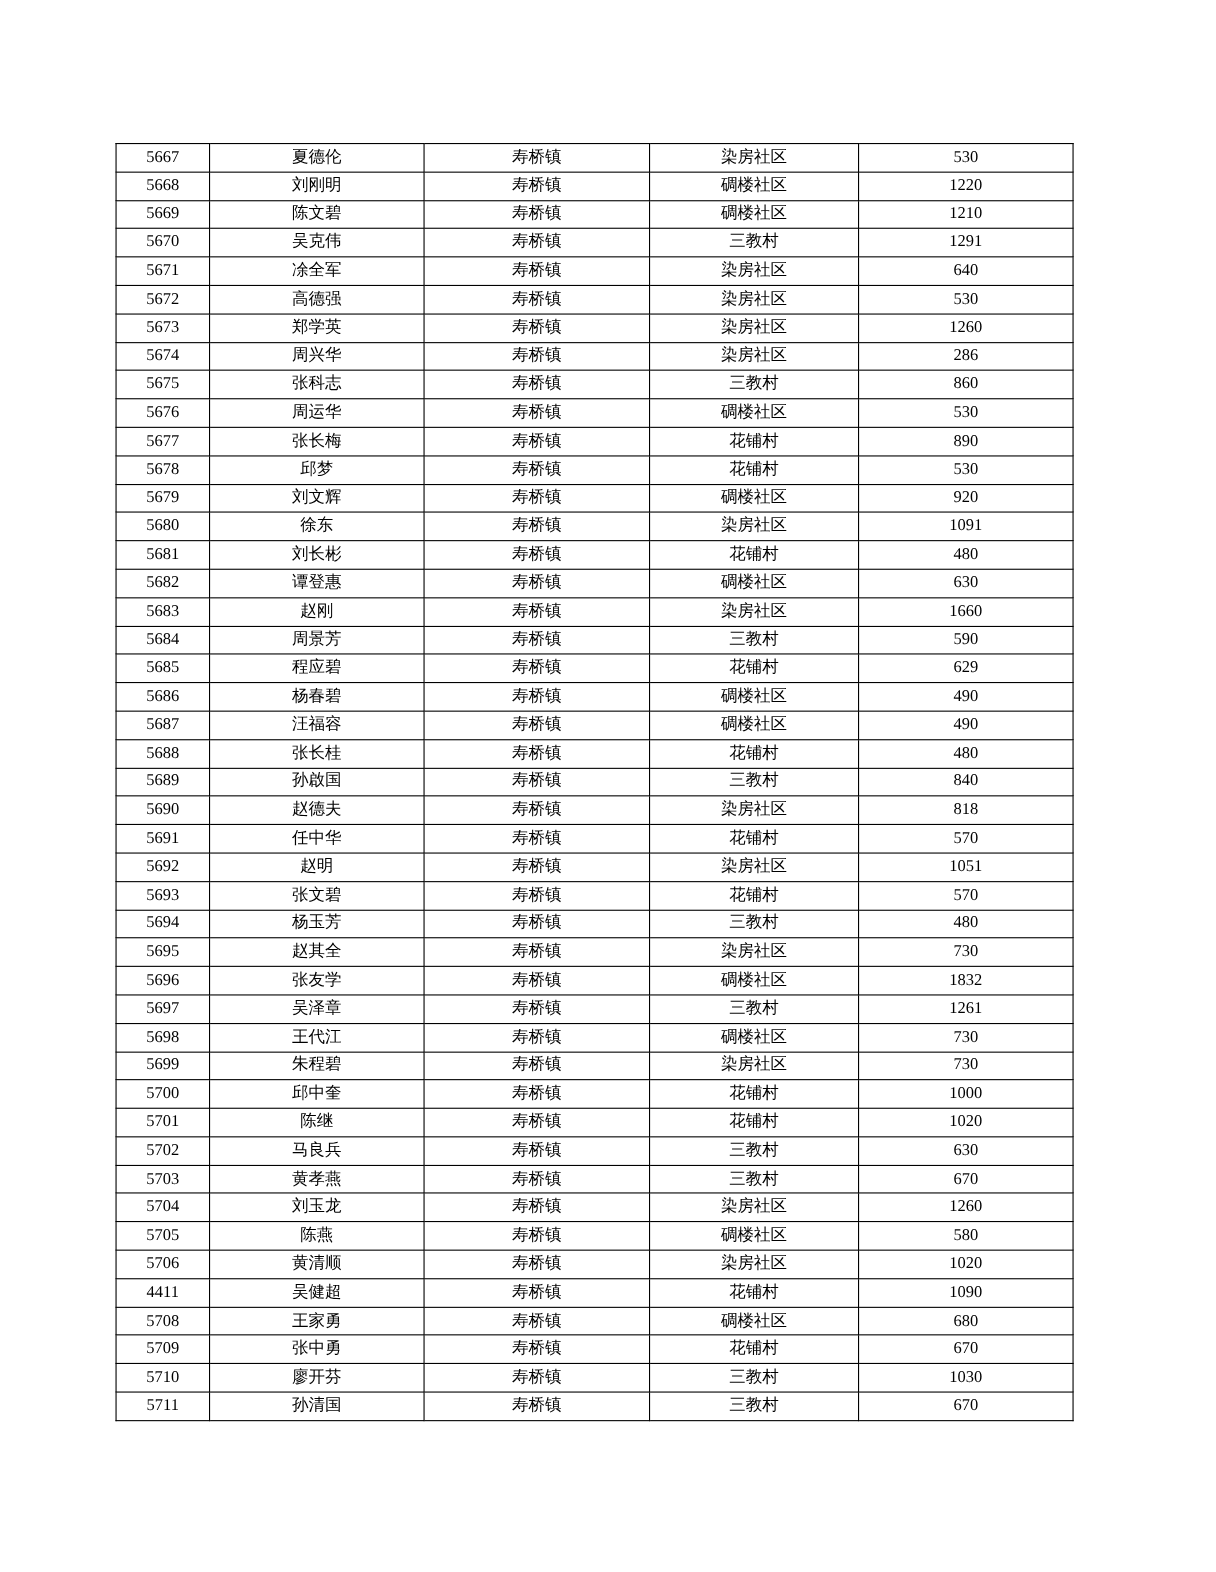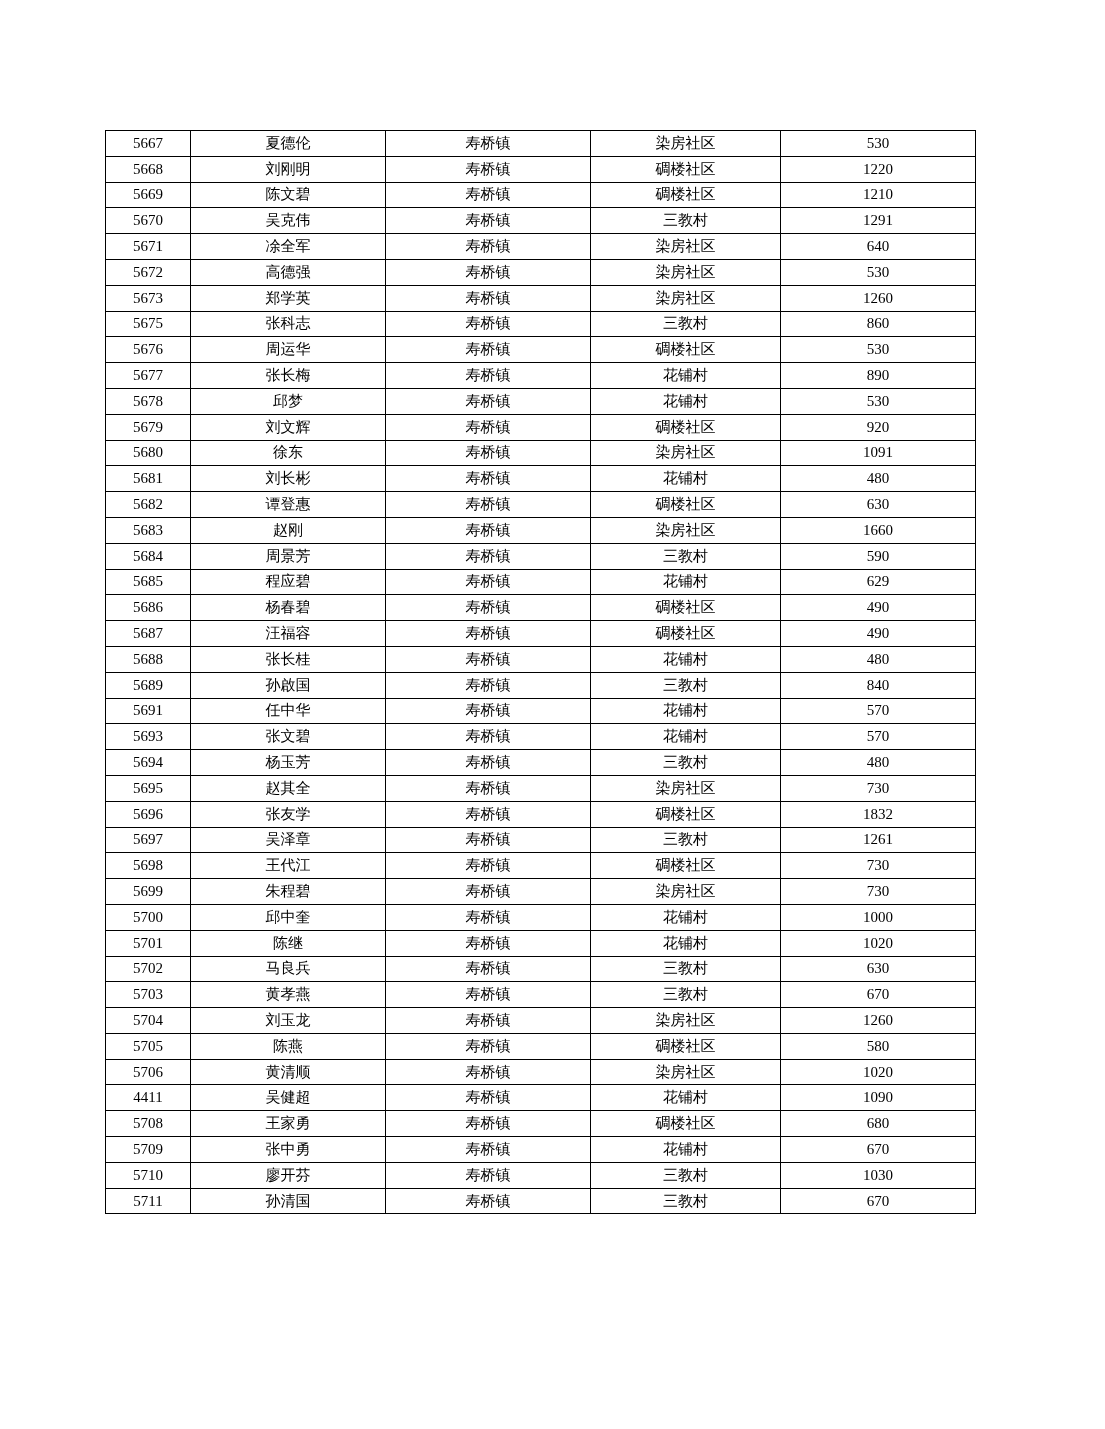--- a/index.html
+++ b/index.html
@@ -102,20 +102,27 @@
           <td>530</td>
         </tr>
         <tr>
           <td>5673</td>
           <td>郑学英</td>
           <td>寿桥镇</td>
           <td>染房社区</td>
           <td>1260</td>
         </tr>
         <tr>
+          <td>5674</td>
+          <td>周兴华</td>
+          <td>寿桥镇</td>
+          <td>染房社区</td>
+          <td>286</td>
+        </tr>
+        <tr>
           <td>5675</td>
           <td>张科志</td>
           <td>寿桥镇</td>
           <td>三教村</td>
           <td>860</td>
         </tr>
         <tr>
           <td>5676</td>
           <td>周运华</td>
           <td>寿桥镇</td>
@@ -207,25 +214,39 @@
           <td>480</td>
         </tr>
         <tr>
           <td>5689</td>
           <td>孙啟国</td>
           <td>寿桥镇</td>
           <td>三教村</td>
           <td>840</td>
         </tr>
         <tr>
+          <td>5690</td>
+          <td>赵德夫</td>
+          <td>寿桥镇</td>
+          <td>染房社区</td>
+          <td>818</td>
+        </tr>
+        <tr>
           <td>5691</td>
           <td>任中华</td>
           <td>寿桥镇</td>
           <td>花铺村</td>
           <td>570</td>
+        </tr>
+        <tr>
+          <td>5692</td>
+          <td>赵明</td>
+          <td>寿桥镇</td>
+          <td>染房社区</td>
+          <td>1051</td>
         </tr>
         <tr>
           <td>5693</td>
           <td>张文碧</td>
           <td>寿桥镇</td>
           <td>花铺村</td>
           <td>570</td>
         </tr>
         <tr>
           <td>5694</td>

